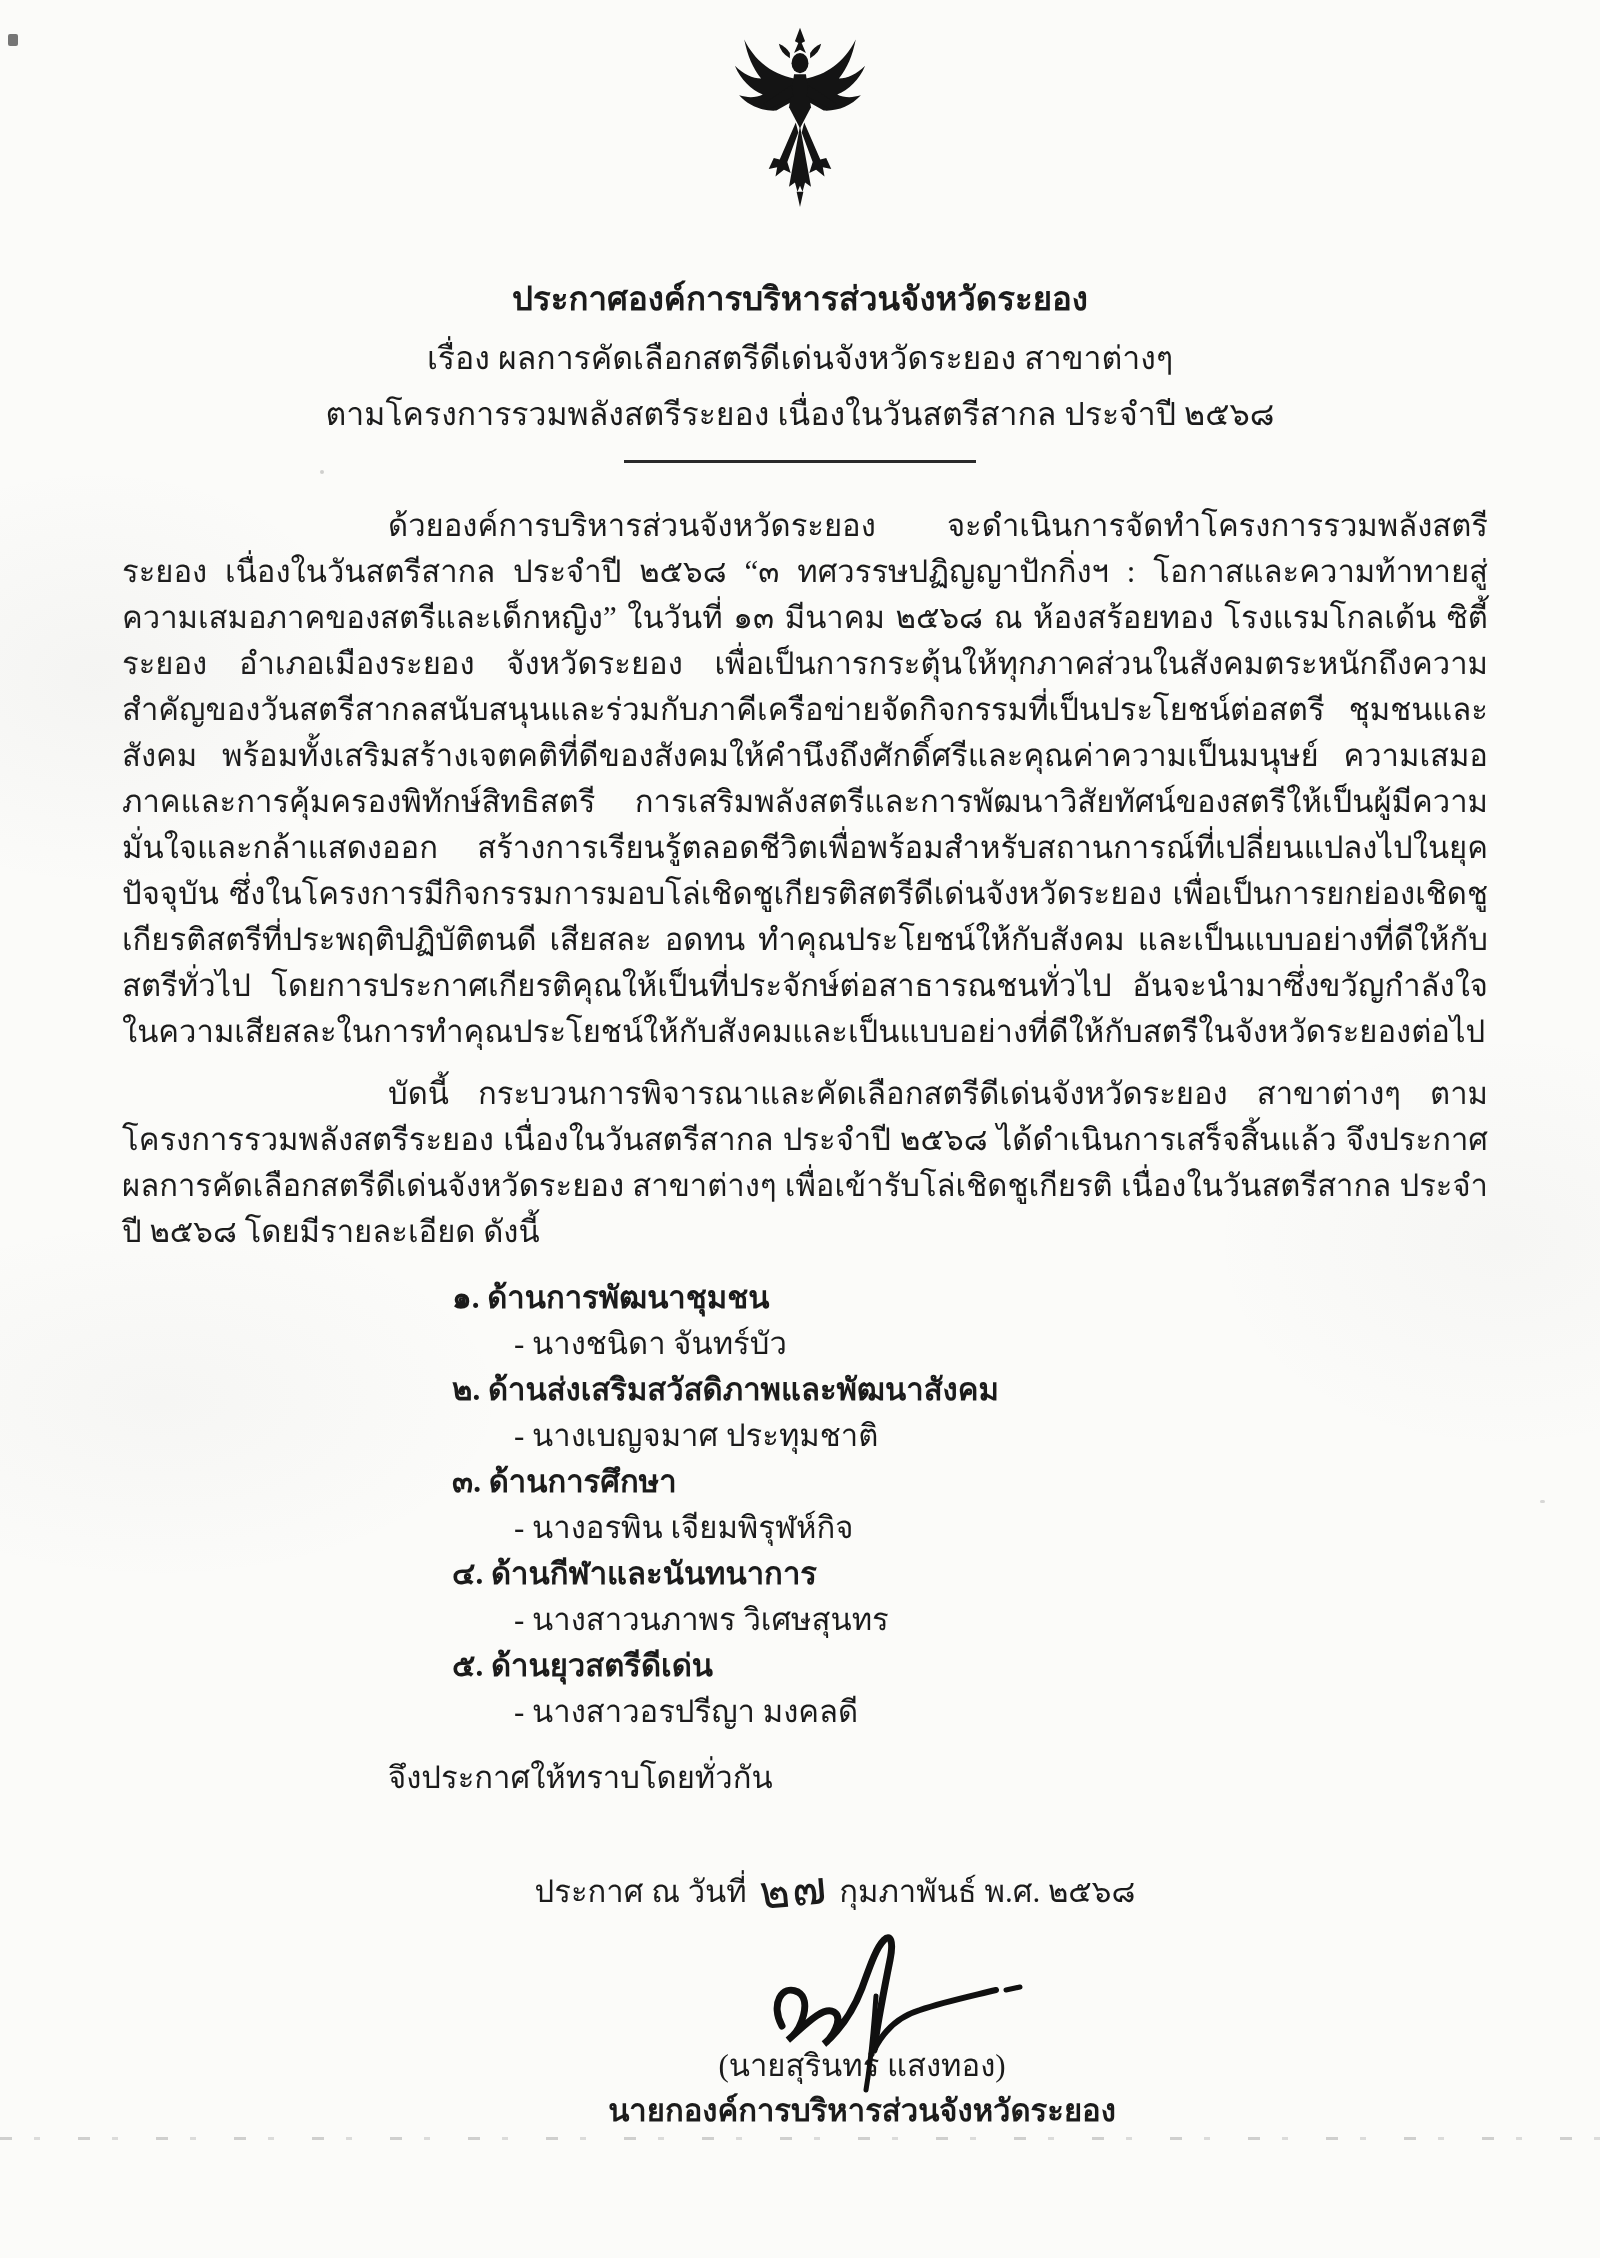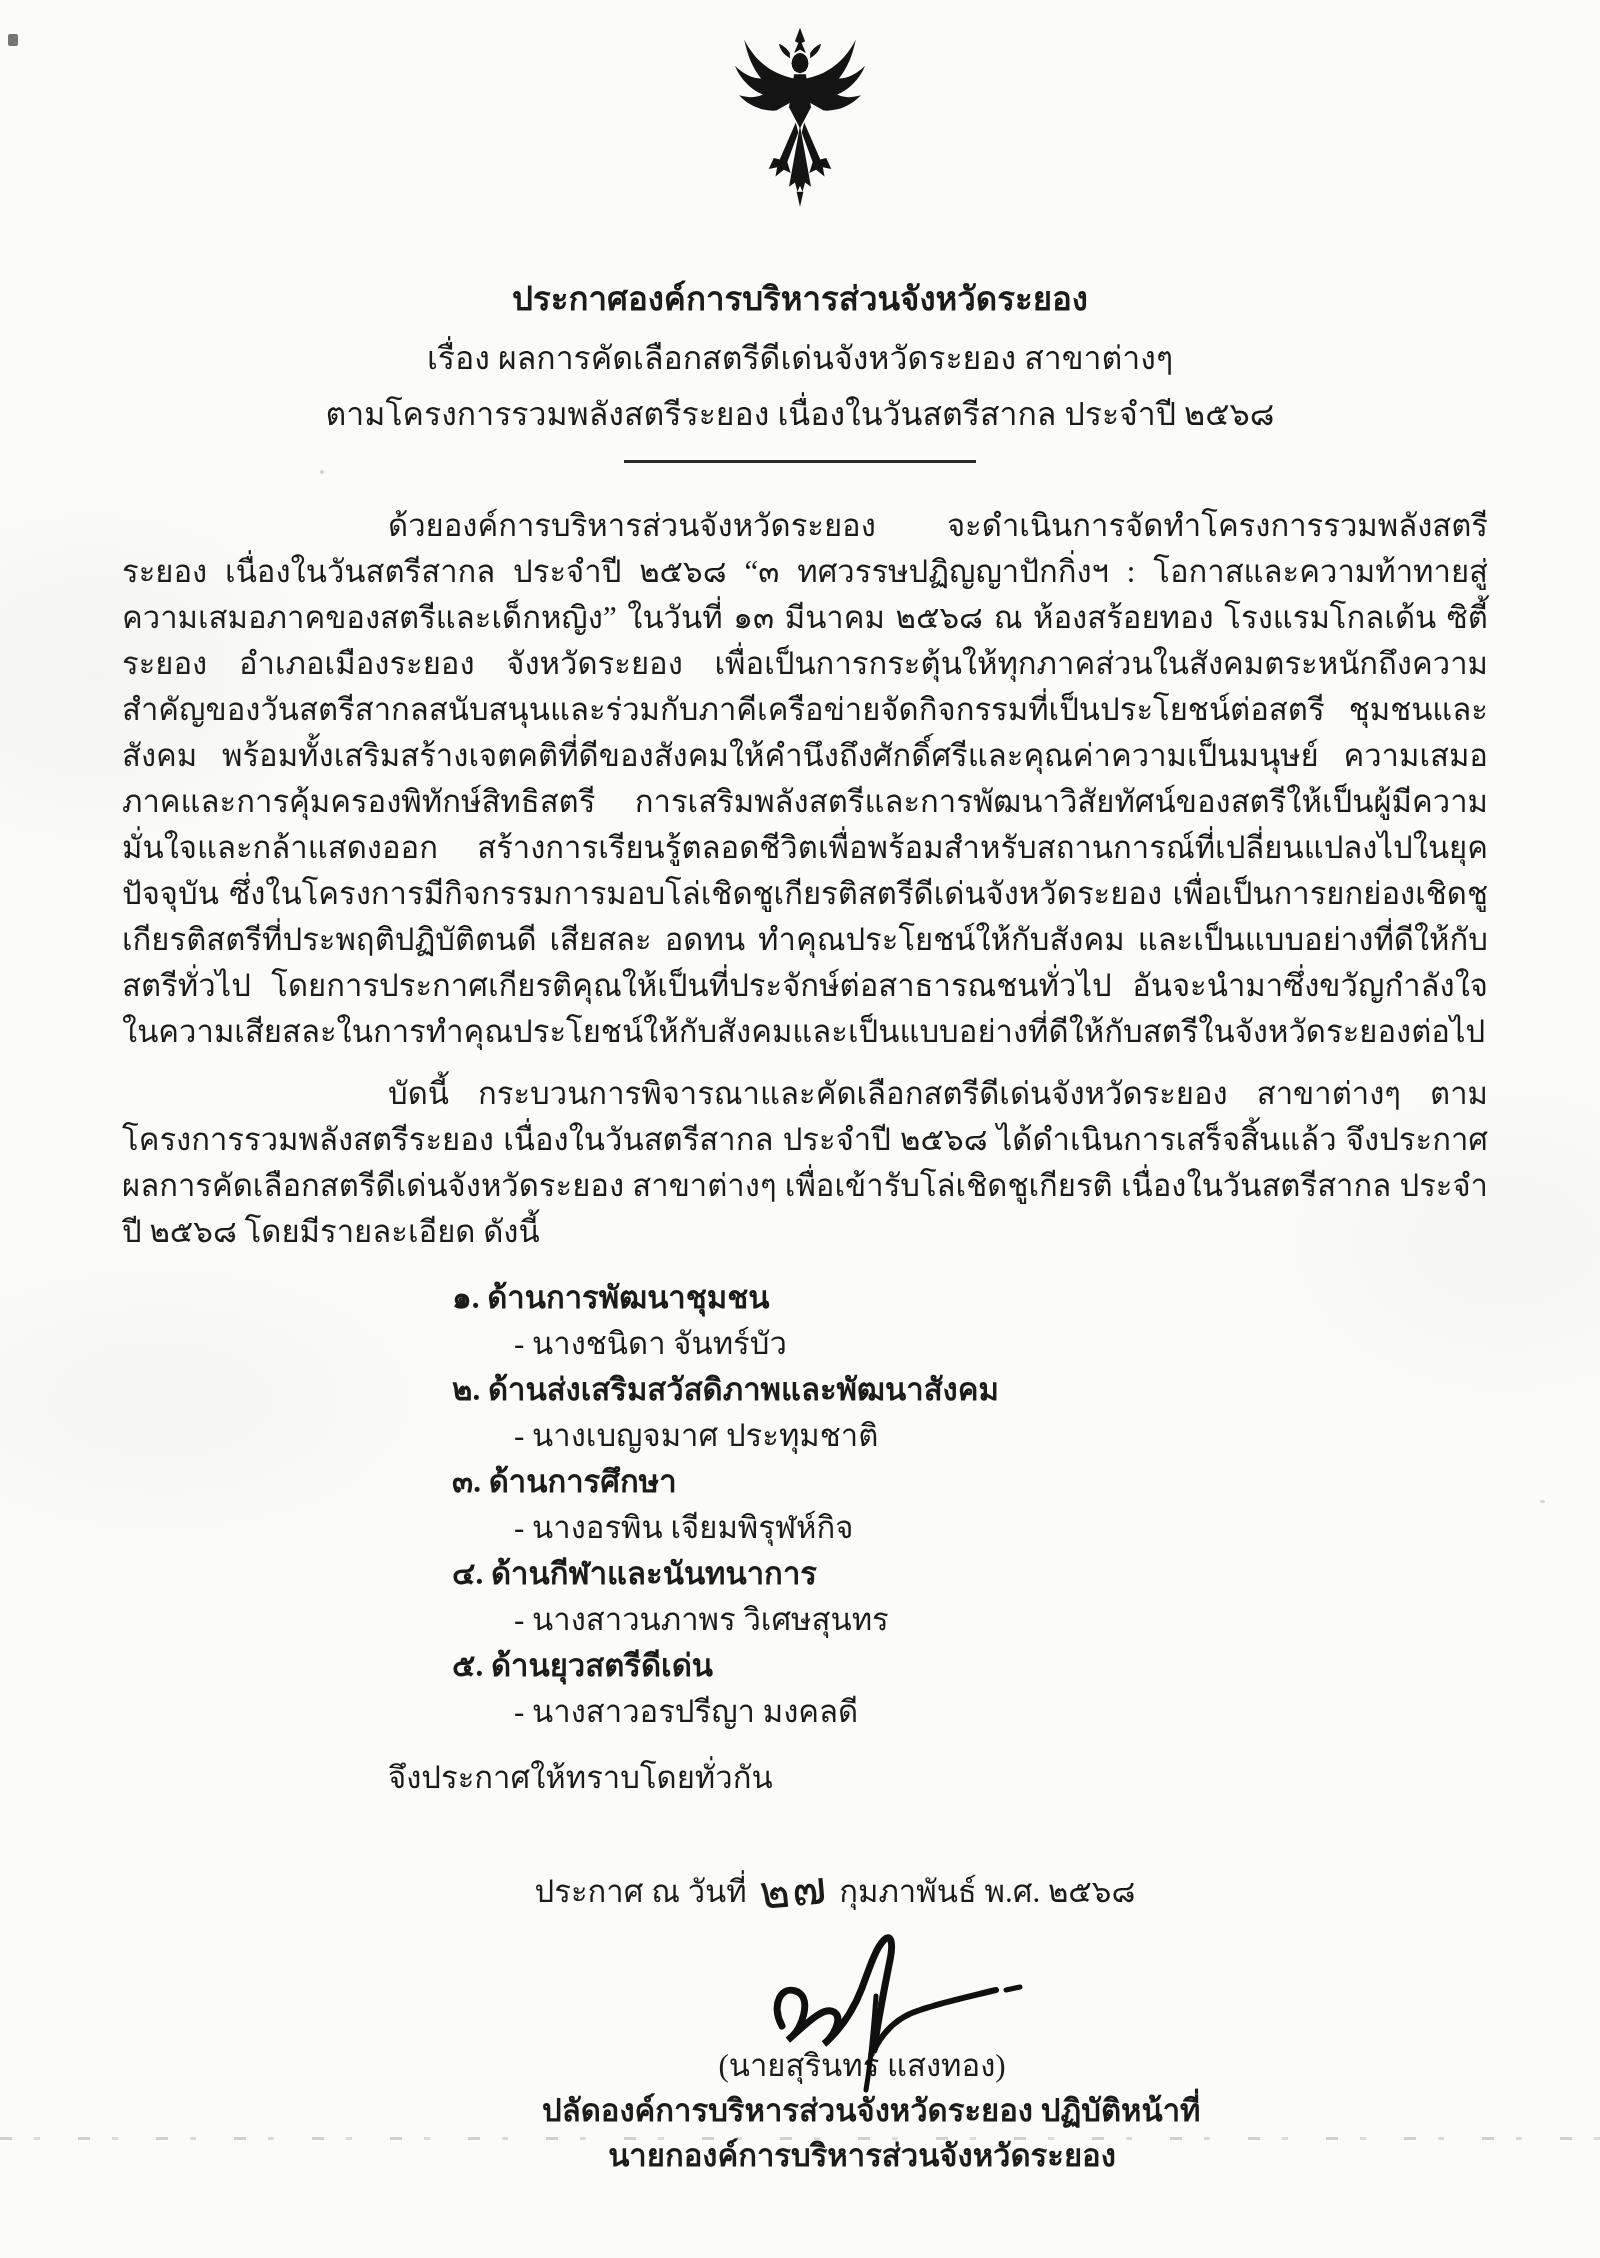--- a/index.html
+++ b/index.html
@@ -138,17 +138,16 @@
       <svg width="300" height="170" viewBox="0 0 300 170" aria-hidden="true">
         <g stroke="#101010" fill="none" stroke-linecap="round">
           <path stroke-width="7" d="M58,100 C46,78 58,58 74,66 C88,74 78,104 64,114 C84,96 100,80 110,86 C120,92 108,112 100,118 C116,104 128,88 138,62 C146,40 152,22 160,14 C166,8 170,14 166,34 C160,64 152,108 150,124"></path>
           <path stroke-width="6" d="M150,124 C160,104 176,90 196,84 C220,76 248,70 272,64"></path>
           <path stroke-width="5" d="M152,70 C150,98 146,140 142,164"></path>
           <path stroke-width="5" d="M282,64 l14,-3"></path>
         </g>
       </svg>
     </div>
     <div class="signer-name">(นายสุรินทร์  แสงทอง)</div>
-    <div class="signer-pos">ปลัดองค์การบริหารส่วนจังหวัดระยอง ปฏิบัติหน้าที่</div>
     <div class="signer-pos2">นายกองค์การบริหารส่วนจังหวัดระยอง</div>
   </div>
 
 </div>
 
 </body></html>

